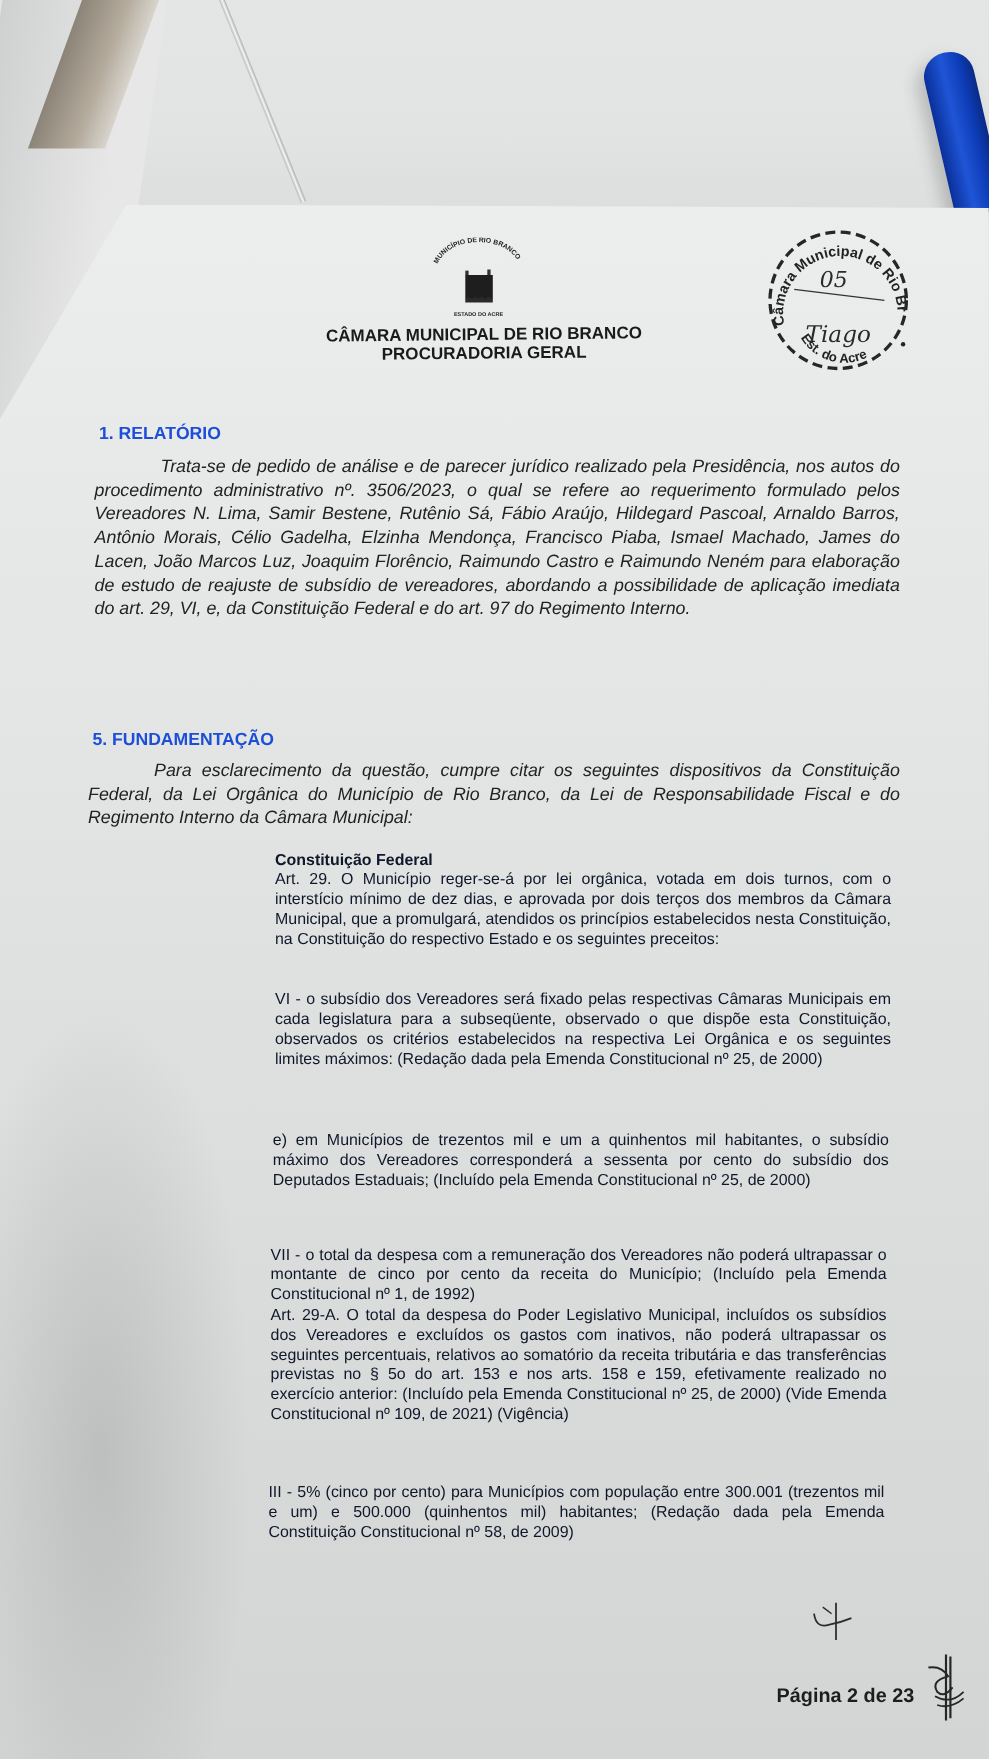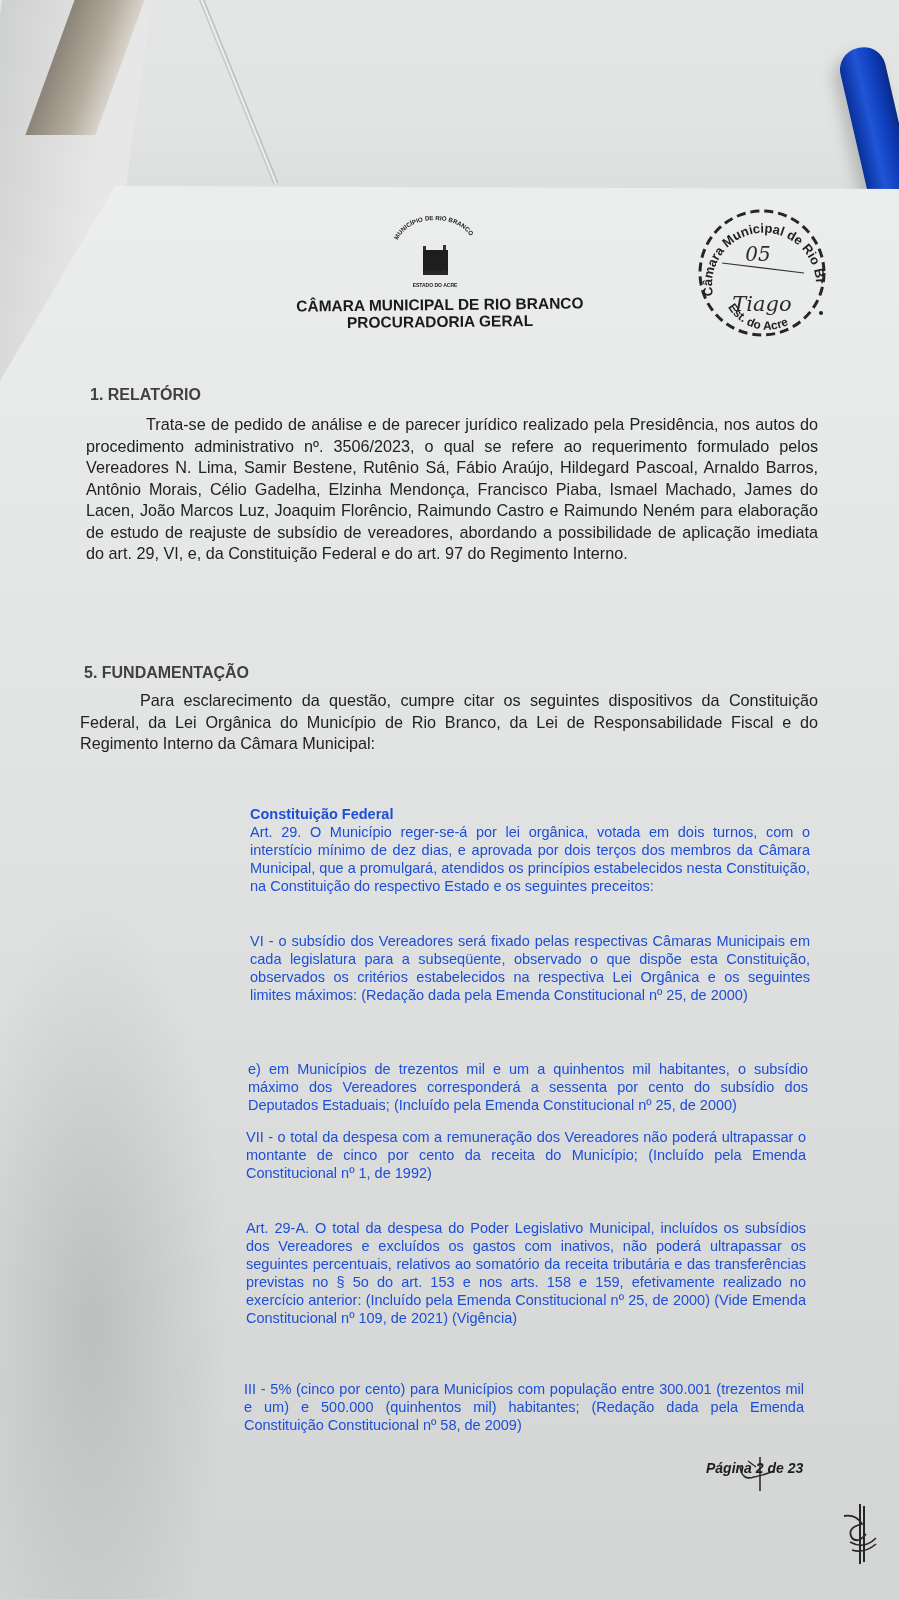--- a/index.html
+++ b/index.html
@@ -59,34 +59,34 @@
     }
     .stamp {
       position: absolute; left: 692px; top: 203px; width: 140px; height: 138px;
     }
     .stamp svg { width: 100%; height: 100%; }
     
     .doc {
       position: absolute; left: 0; top: 0; width: 899px; height: 1599px;
     }
     .heading {
-      position: absolute; font-weight: bold; font-size: 16px; color: #404040;
+      position: absolute; font-weight: bold; font-size: 16px; color: #1d4ed8;
     }
     .para {
       position: absolute; font-size: 16.2px; line-height: 21.5px;
-      text-align: justify; color: #222;
+      text-align: justify; color: #222; font-style: italic;
     }
     .para .indent { display: inline-block; width: 60px; }
     .quote {
       position: absolute; left: 250px; width: 560px;
-      font-size: 14.5px; line-height: 18px; text-align: justify; color: #1d4ed8; margin-top: 32px;
+      font-size: 14.5px; line-height: 18px; text-align: justify; color: #0f172a;
     }
     .quote-title { font-weight: bold; font-size: 14.5px; }
     .page-num {
-      position: absolute; left: 706px; top: 1460px; font-weight: bold; font-size: 14px; color: #1d1d1d; font-style: italic;
+      position: absolute; left: 706px; top: 1531px; font-weight: bold; font-size: 18px; color: #1d1d1d;
     }
     .initials-top { position: absolute; left: 738px; top: 1455px; width: 48px; height: 36px; }
     .initials-side { position: absolute; left: 842px; top: 1502px; width: 36px; height: 64px; }
   </style>
 </head>
 <body>
 
 <div class="bg-back"></div>
 <div class="bg-left-sheet"></div>
 <div class="bg-tan"></div>
@@ -151,21 +151,21 @@
   <div class="para" style="left:80px; top:690px; width:738px;">
     <span class="indent"></span><span>Para esclarecimento da questão, cumpre citar os seguintes dispositivos da Constituição Federal, da Lei Orgânica do Município de Rio Branco, da Lei de Responsabilidade Fiscal e do Regimento Interno da Câmara Municipal:</span>
   </div>
 
   <div class="quote" style="top:773px;">
     <span class="quote-title">Constituição Federal</span>
   </div>
   <div class="quote" style="top:791px;">Art. 29. O Município reger-se-á por lei orgânica, votada em dois turnos, com o interstício mínimo de dez dias, e aprovada por dois terços dos membros da Câmara Municipal, que a promulgará, atendidos os princípios estabelecidos nesta Constituição, na Constituição do respectivo Estado e os seguintes preceitos:</div>
   <div class="quote" style="top:900px;">VI - o subsídio dos Vereadores será fixado pelas respectivas Câmaras Municipais em cada legislatura para a subseqüente, observado o que dispõe esta Constituição, observados os critérios estabelecidos na respectiva Lei Orgânica e os seguintes limites máximos: (Redação dada pela Emenda Constitucional nº 25, de 2000)</div>
   <div class="quote" style="top:1028px; left:248px;">e) em Municípios de trezentos mil e um a quinhentos mil habitantes, o subsídio máximo dos Vereadores corresponderá a sessenta por cento do subsídio dos Deputados Estaduais; (Incluído pela Emenda Constitucional nº 25, de 2000)</div>
-  <div class="quote" style="top:1096px; left:246px;">VII - o total da despesa com a remuneração dos Vereadores não poderá ultrapassar o montante de cinco por cento da receita do Município; (Incluído pela Emenda Constitucional nº 1, de 1992)</div>
+  <div class="quote" style="top:1132px; left:246px;">VII - o total da despesa com a remuneração dos Vereadores não poderá ultrapassar o montante de cinco por cento da receita do Município; (Incluído pela Emenda Constitucional nº 1, de 1992)</div>
   <div class="quote" style="top:1187px; left:246px;">Art. 29-A. O total da despesa do Poder Legislativo Municipal, incluídos os subsídios dos Vereadores e excluídos os gastos com inativos, não poderá ultrapassar os seguintes percentuais, relativos ao somatório da receita tributária e das transferências previstas no § 5o do art. 153 e nos arts. 158 e 159, efetivamente realizado no exercício anterior: (Incluído pela Emenda Constitucional nº 25, de 2000) (Vide Emenda Constitucional nº 109, de 2021) (Vigência)</div>
   <div class="quote" style="top:1348px; left:244px;">III - 5% (cinco por cento) para Municípios com população entre 300.001 (trezentos mil e um) e 500.000 (quinhentos mil) habitantes; (Redação dada pela Emenda Constituição Constitucional nº 58, de 2009)</div>
 
   <div class="initials-top">
     <svg viewBox="0 0 48 36">
       <path d="M2,12 q2,14 14,10 q10,-2 20,-6" fill="none" stroke="#2b2b2b" stroke-width="1.6"></path>
       <path d="M22,2 v34" stroke="#2b2b2b" stroke-width="1.6"></path>
       <path d="M10,6 l8,6" stroke="#2b2b2b" stroke-width="1.3"></path>
     </svg>
   </div>

